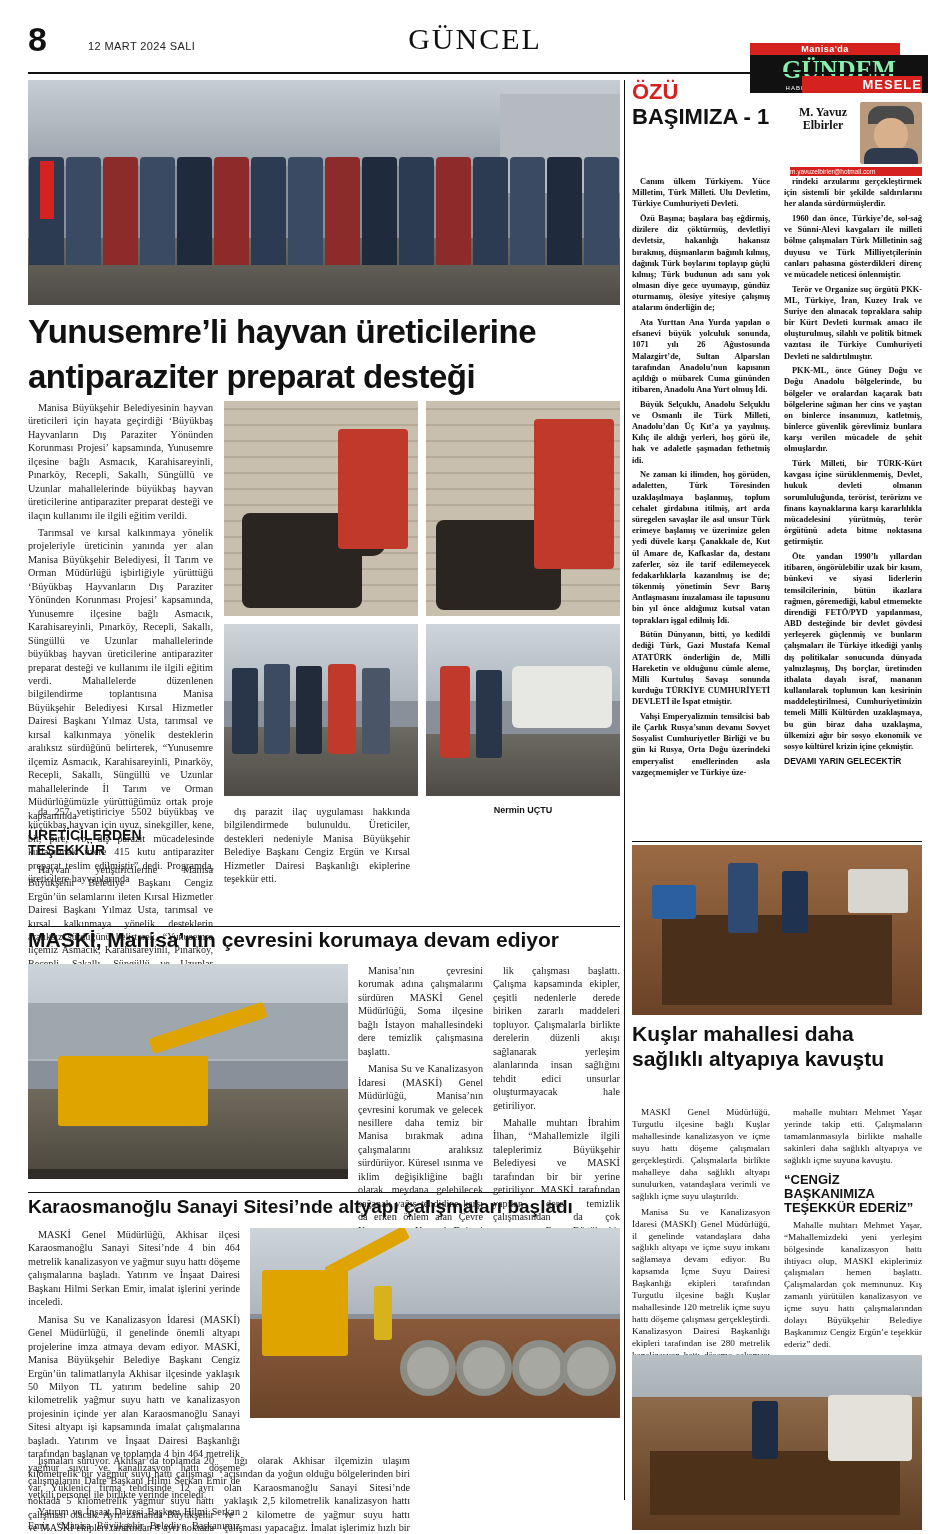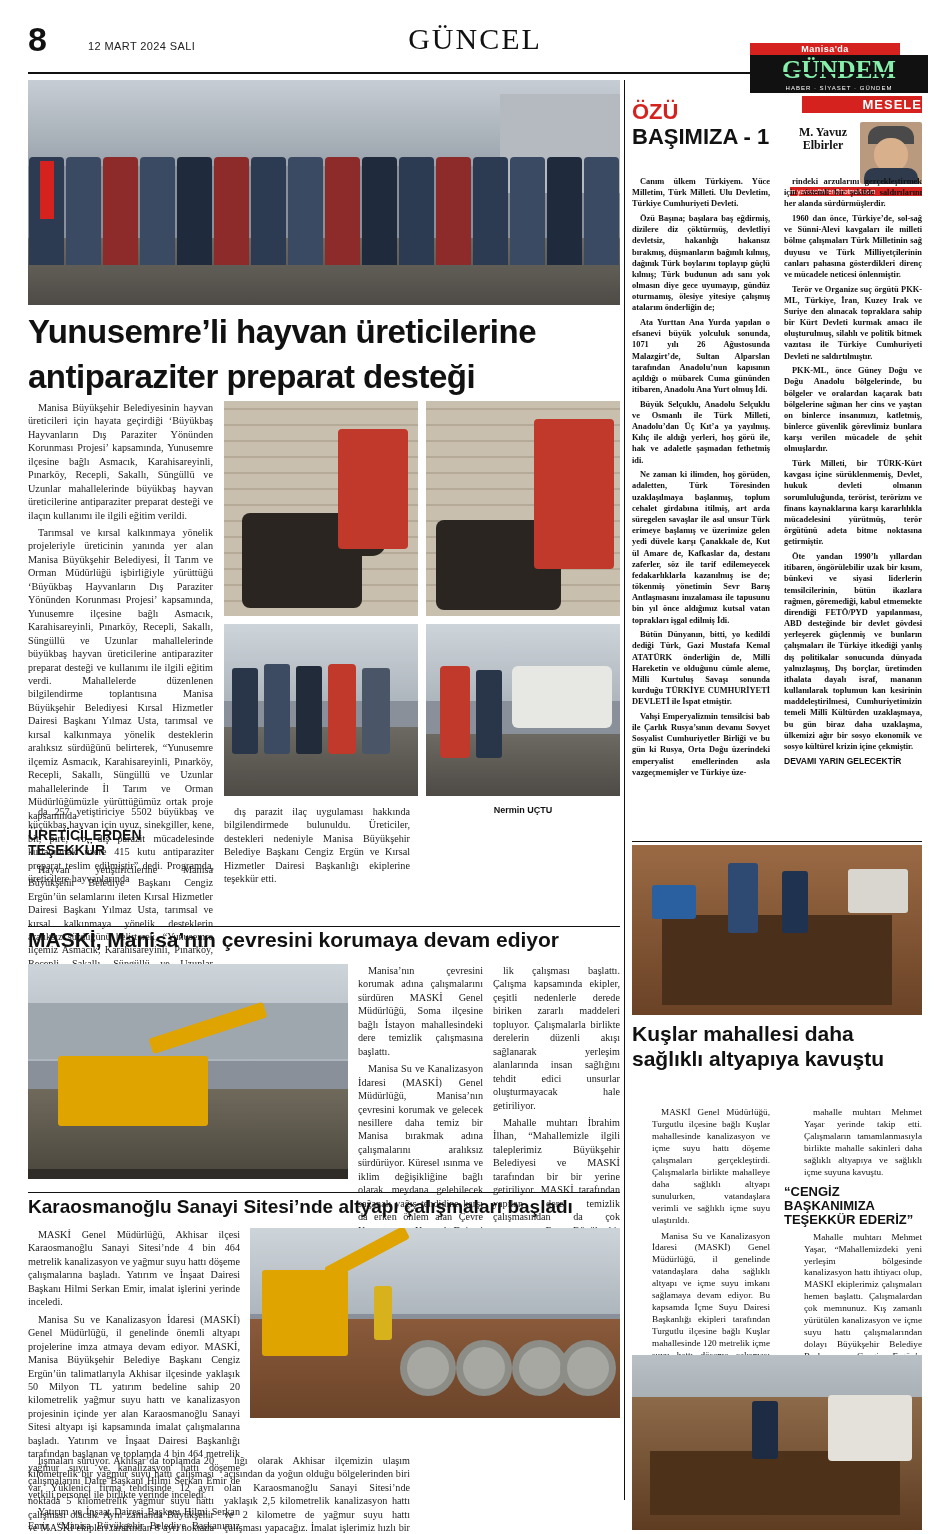--- a/index.html
+++ b/index.html
@@ -140,21 +140,21 @@
   .op-c2 { position:absolute; left:152px; top:0; width:138px; }
   .op-text { font-size:8.4px; line-height:1.33; text-align:justify;font-weight:bold; }
   .op-text p { margin:0 0 3.5px 0; text-indent:8px; }
   .devami { font-family:"Liberation Sans", sans-serif; font-weight:bold; font-size:8.5px; margin-top:4px; }
 
   .a4 { position:absolute; left:632px; top: 845px; width:290px; }
   .a4-photo { width:290px; height:170px; }
   .a4 .hl { font-family:"Liberation Sans", sans-serif; font-weight:bold; font-size:21px; line-height:1.08; margin:8px 0 6px 0; }
   .a4-c1 { position:absolute; left:0; top:258px; width:138px; }
   .a4-c2 { position:absolute; left:152px; top:258px; width:138px; }
-  .small-text { font-size:9.2px; line-height:1.3; text-align:justify;margin-left:20px; }
+  .small-text { font-size:9.2px; line-height:1.3; text-align:justify; }
   .small-text p { margin:0 0 4px 0; text-indent:9px; }
   .quote-head { font-family:"Liberation Sans", sans-serif; font-weight:bold; font-size:13px; line-height:1.1; margin:6px 0 4px 0; }
 
   .a4-photo2 { position:absolute; left:632px; top:1355px; width:290px; height:175px; }
 
   
   .ph-person { position:absolute; background:#29364a; border-radius:3px; }
   .ph-soil { position:absolute; left:0; bottom:0; right:0; height:55%; background:linear-gradient(#8a5a3b,#6b4429); }
   .ph-trench { position:absolute; background:#53351f; }
   .ph-sky2 { position:absolute; left:0; top:0; right:0; height:45%; background:linear-gradient(#cdd4da,#aeb6bd); }
@@ -339,21 +339,21 @@
     <div class="a3-b2">
       <div class="body-text">
         <p>lığı olarak Akhisar ilçemizin ulaşım açısından da yoğun olduğu bölgelerinden biri olan Karaosmanoğlu Sanayi Sitesi’nde yaklaşık 2,5 kilometrelik kanalizasyon hattı ve 2 kilometre de yağmur suyu hattı çalışması yapacağız. İmalat işlerimiz hızlı bir şekilde başladı. İnşallah Karaosmanoğlu Sanayi Sitesi ve bölgesi için büyük öneme sahip bu yatırım tamamlandığında daha sağlıklı bir altyapı inşa edilmiş olacak” dedi.</p>
       </div>
 
     </div>
     <div class="a3-b3"></div>
   </div>
 
   <div class="right-col">
-    <div style="position:relative; height:86px;margin-top:20px;">
+    <div style="position:relative; height:86px;">
       <div class="ozu-title">
         <span class="red">ÖZÜ</span>
       </div>
       <div class="ozu-title" style="margin-top:2px;">BAŞIMIZA - 1</div>
 
       <div class="mesele-box">
         <div class="mesele-label">MESELE</div>
       </div>
       <div class="author-photo" style="right:0; top:22px;">
         <div class="hair"></div>

